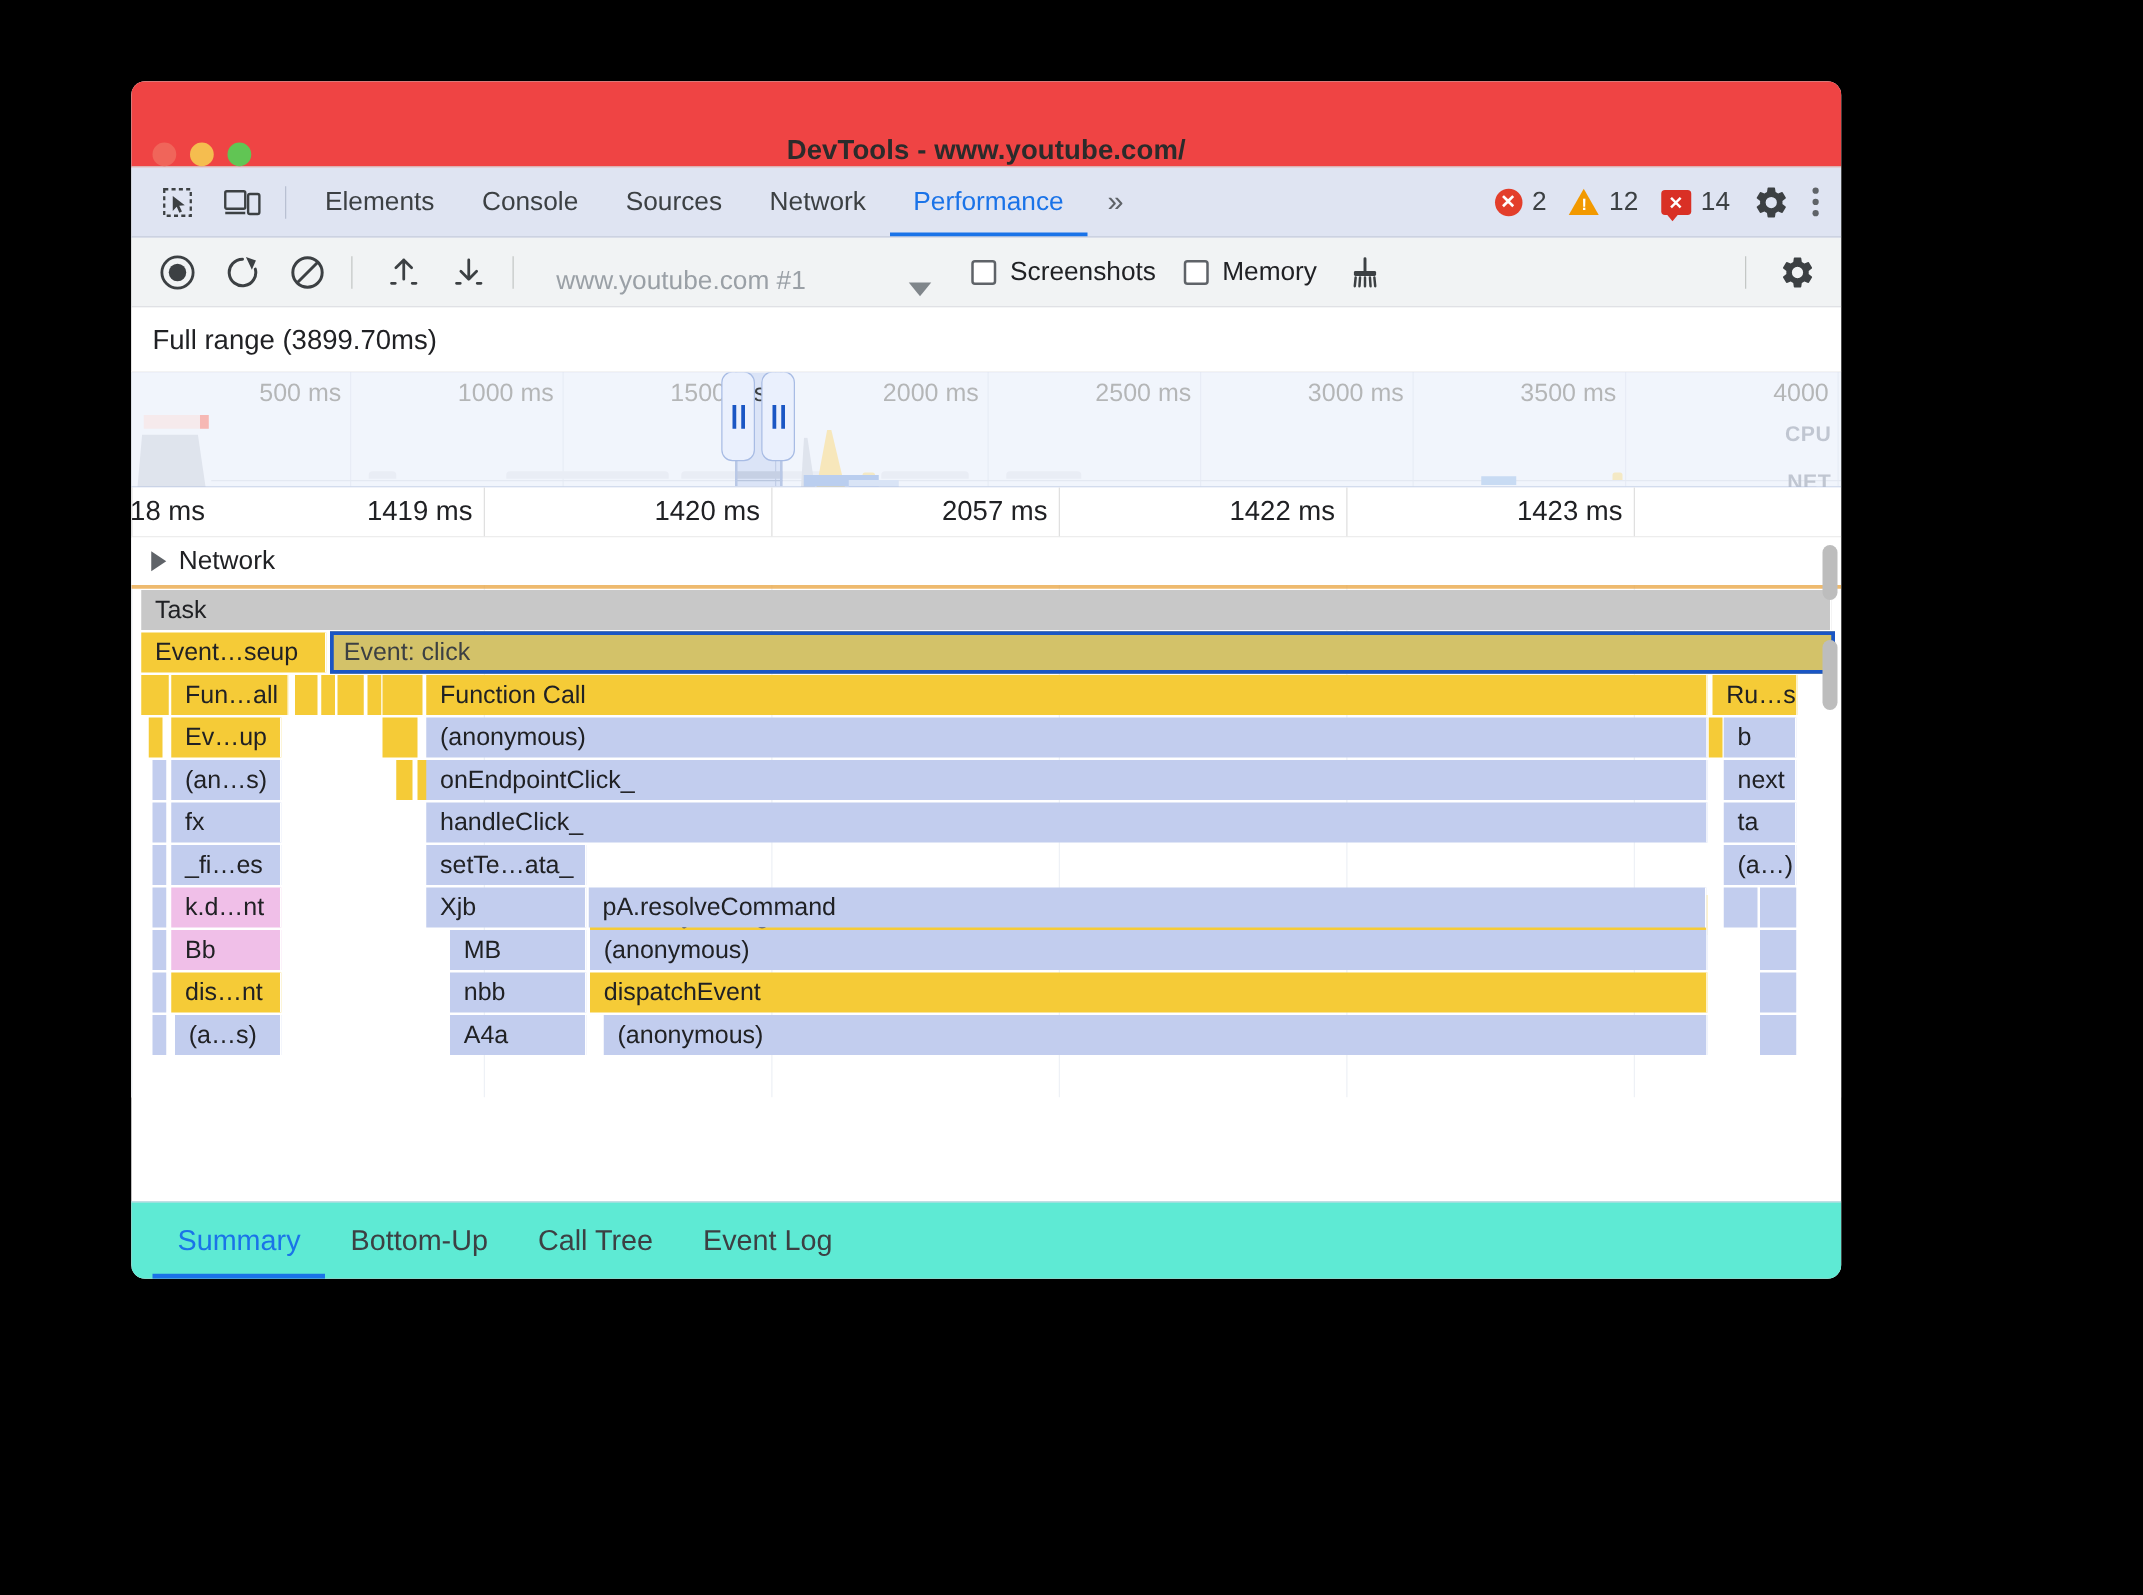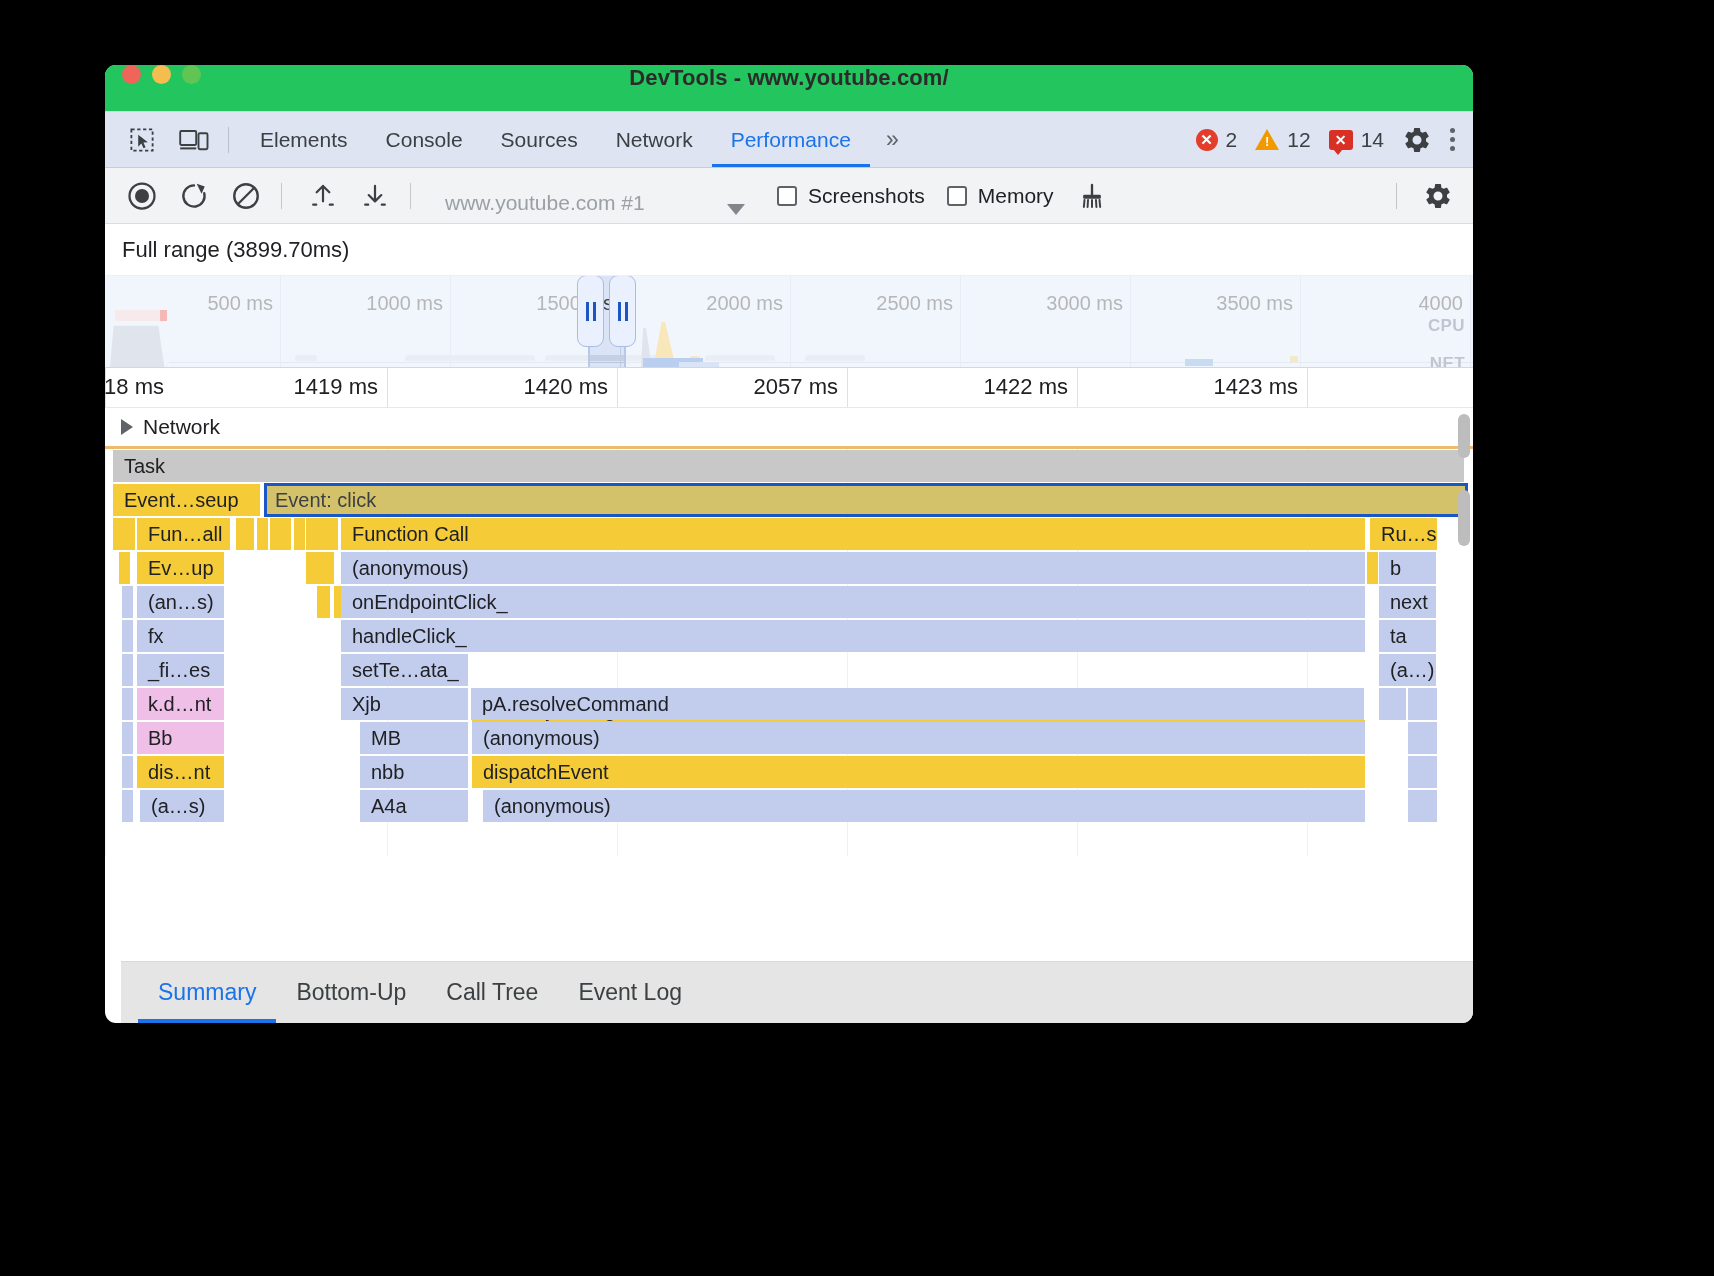--- a/index.html
+++ b/index.html
@@ -16,24 +16,24 @@
     position: absolute; left: 105px; top: 65px;
     width: 1368px; height: 958px;
     background: #fff;
     border-radius: 11px;
     overflow: hidden;
     box-shadow: 0 10px 40px rgba(0,0,0,.55);
   }
 
   
   .titlebar {
-    position: relative; height: 47px;
-    background: #22c55e;
+    position: relative; height: 69px;
+    background: #ef4444;
     border-bottom: 1px solid #d6d6d6;
-    display: flex; align-items: flex-start;
+    display: flex; align-items: flex-end;
   }
   .traffic { display: flex; gap: 11px; margin-left: 17px; }
   .light { width: 19px; height: 19px; border-radius: 50%; }
   .light.red { background: #f0655a; }
   .light.yellow { background: #f5bd4f; }
   .light.green { background: #61c554; }
   .win-title {
     position: absolute; left: 0; right: 0; text-align: center;
     font-size: 22px; font-weight: bold; color: #2b2b2b;
     letter-spacing: .1px;
@@ -126,21 +126,21 @@
   }
 
   
   .overview {
     position: relative; height: 92px; background: #dbe4f7;
     overflow: hidden; border-bottom: 1px solid #cfd8ea;
   }
   .ov-grid { position: absolute; inset: 0; }
   .ov-tick { position: absolute; top: 0; bottom: 0; width: 1px; background: #c2cee8; }
   .ov-lbl {
-    position: absolute; top: 16px; font-size: 20px; color: #3c4043;
+    position: absolute; top: 6px; font-size: 20px; color: #3c4043;
     transform: translateX(-100%); padding-right: 7px; text-align: right;
   }
   .ov-side {
     position: absolute; right: 8px; font-size: 17px; color: #5b6a87;
     font-weight: bold; letter-spacing: .4px;
   }
   .ov-cpu { top: 40px; }
   .ov-net { top: 78px; }
   .ov-cpu-shape {
     position: absolute; left: 0; top: 48px; width: 62px; height: 44px;
@@ -228,22 +228,22 @@
   .bar.noborder { border-right: none; }
 
   
   .vscroll {
     position: absolute; right: 3px; width: 12px; border-radius: 6px;
     background: #bdbdbd;
   }
 
   
   .bottombar {
-    position: absolute; left: 16px; right: 0; bottom: 0; height: 62px;
-    background: #e5e5e5; border-top: 1px solid #d4d9e6;
+    position: absolute; left: 0; right: 0; bottom: 0; height: 62px;
+    background: #5eead4; border-top: 1px solid #d4d9e6;
     display: flex; align-items: center; padding-left: 17px;
   }
   .btab {
     height: 100%; display: flex; align-items: center; padding: 0 20px;
     font-size: 23px; color: #3c4043; position: relative;
   }
   .btab.active { color: #1a73e8; }
   .btab.active::after {
     content: ""; position: absolute; left: 0; right: 0; bottom: 0;
     height: 4px; background: #1a73e8;

